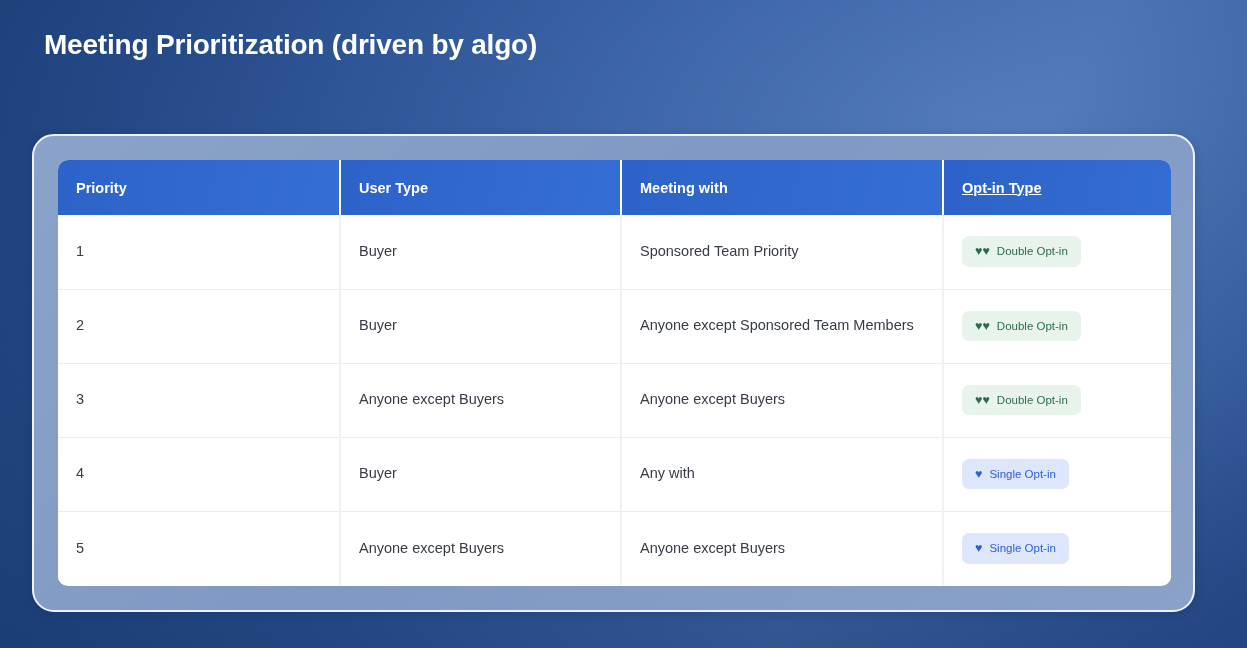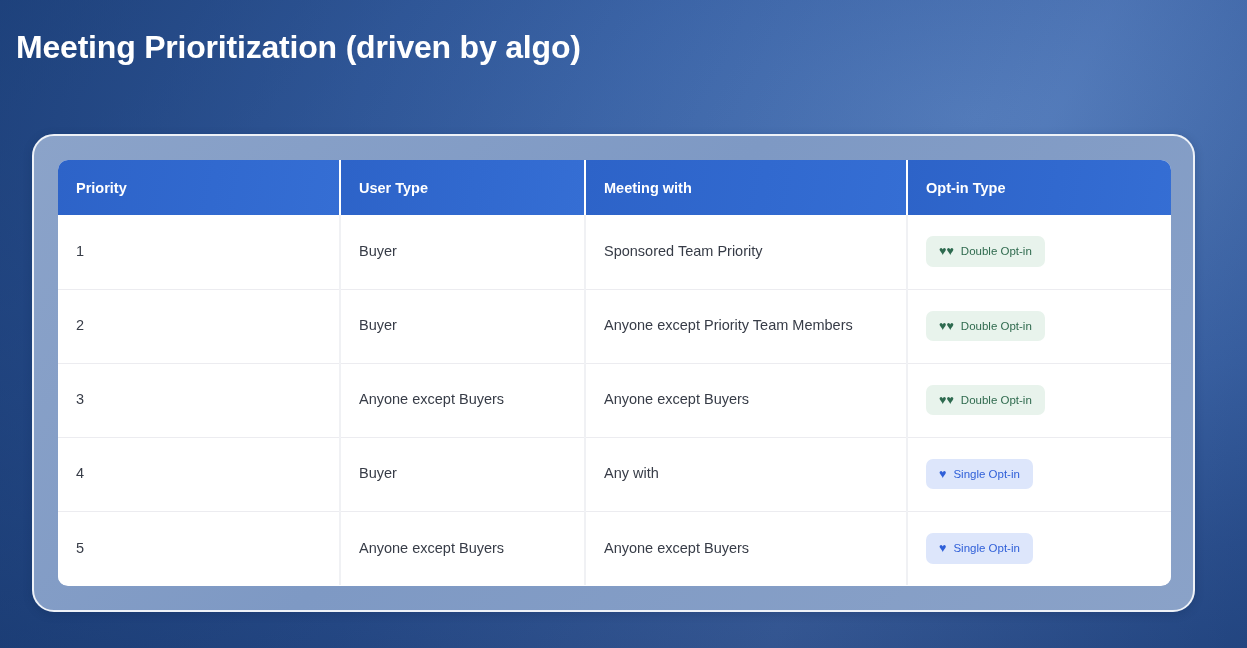--- a/index.html
+++ b/index.html
@@ -23,23 +23,23 @@
   }
   .slide::after {
     content: "";
     position: absolute;
     inset: 0;
     background: linear-gradient(118deg, rgba(18,52,105,0.55) 0%, rgba(18,52,105,0.10) 42%, rgba(255,255,255,0.05) 70%, rgba(20,52,104,0.28) 100%);
     pointer-events: none;
   }
   .slide-title {
     position: absolute;
-    left: 16px;
+    left: 44px;
     top: 29px;
-    font-size: 32px;
+    font-size: 28px;
     font-weight: bold;
     color: #ffffff;
     letter-spacing: -0.2px;
     z-index: 3;
     white-space: nowrap;
   }
   .card-frame {
     position: absolute;
     left: 32px;
     top: 134px;
@@ -87,23 +87,23 @@
     height: 74px;
     vertical-align: middle;
     border-right: 2px solid #f0f1f4;
     border-bottom: 1px solid #ececf0;
     box-sizing: border-box;
     line-height: 1.45;
   }
   table.grid td:last-child { border-right: none; }
   table.grid tr:last-child td { border-bottom: none; }
   .col-priority { width: 282px; }
-  .col-usertype { width: 245px; }
+  .col-usertype { width: 281px; }
   .col-meeting  { width: 322px; }
-  .col-optin    { width: 271px; }
+  .col-optin    { width: 271px; text-decoration: underline; }
   .badge {
     display: inline-flex;
     align-items: center;
     gap: 7px;
     border-radius: 7px;
     padding: 7px 13px;
     font-size: 11.5px;
     font-weight: normal;
     white-space: nowrap;
   }
@@ -148,21 +148,21 @@
               <td class="col-usertype">Buyer</td>
               <td class="col-meeting">Sponsored Team Priority</td>
               <td class="col-optin"><span class="badge badge-double">
                   <span class="hearts green">♥♥</span>
                   <span>Double Opt-in</span>
                 </span></td>
             </tr>
             <tr>
               <td class="col-priority">2</td>
               <td class="col-usertype">Buyer</td>
-              <td class="col-meeting">Anyone except Priority Team Members</td>
+              <td class="col-meeting">Anyone except Sponsored Team Members</td>
               <td class="col-optin"><span class="badge badge-double">
                   <span class="hearts green">♥♥</span>
                   <span>Double Opt-in</span>
                 </span></td>
             </tr>
             <tr>
               <td class="col-priority">3</td>
               <td class="col-usertype">Anyone except Buyers</td>
               <td class="col-meeting">Anyone except Buyers</td>
               <td class="col-optin"><span class="badge badge-double">

